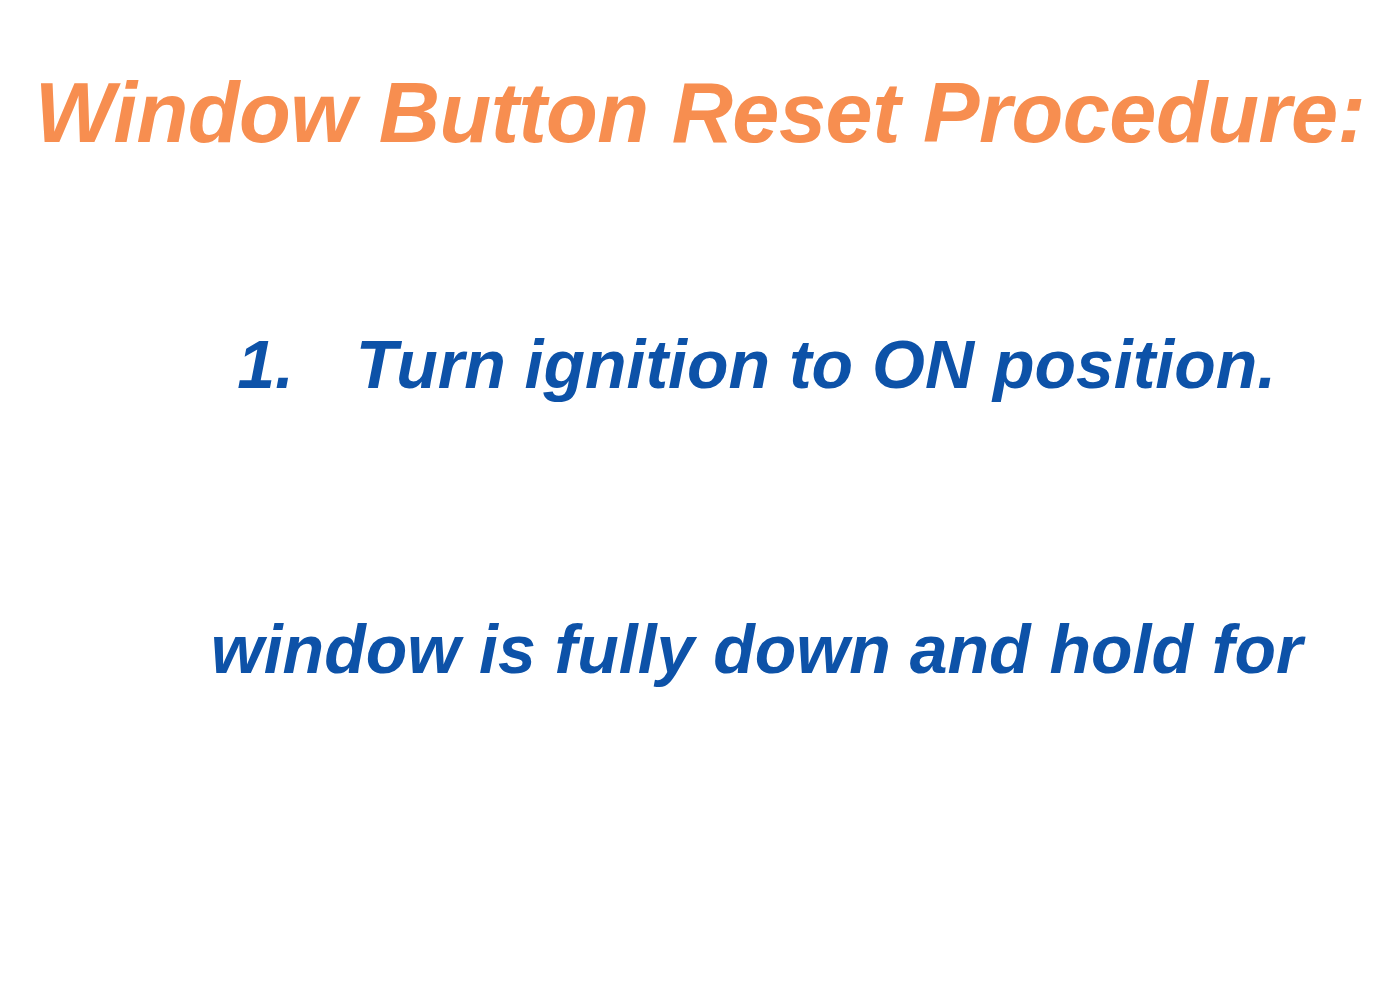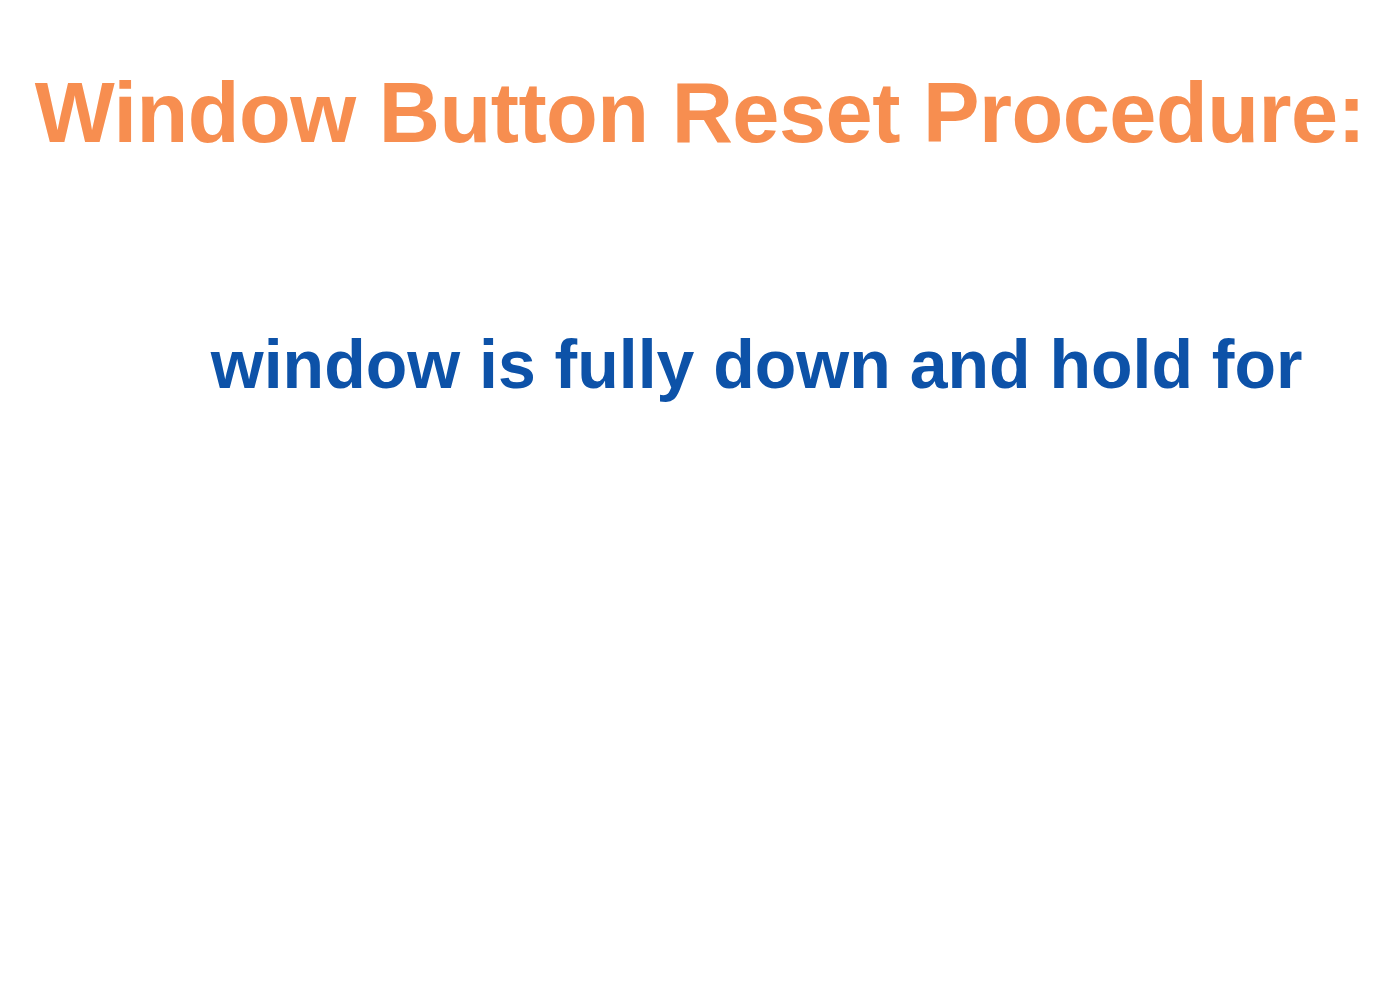--- a/index.html
+++ b/index.html
@@ -12,20 +12,21 @@
     height: 1000px;
     overflow: hidden;
     font-family: "Liberation Sans", "DejaVu Sans", sans-serif;
   }
   .slide {
     position: relative;
     width: 1400px;
     height: 744px;
     background: #ffffff;
     box-sizing: border-box;
+    font-style: italic;
   }
 
   
   .title {
     position: absolute;
     left: 0;
     top: 62px;
     width: 1400px;
     text-align: center;
     color: #F78E50;
@@ -68,19 +69,22 @@
 </style>
 </head>
 <body>
 
 <div class="slide">
 
   <div class="title">Window Button Reset Procedure:</div>
 
   <div class="steps">
 
+    <div class="step-line">
+      <span class="num">1.</span><span class="gap-wide"></span><span>Turn ignition to ON position.</span>
+    </div>
 
     <div class="step-line wrap">
       <span>window is fully down and hold for</span>
     </div>
 
   </div>
 </div>
 
 </body></html>

